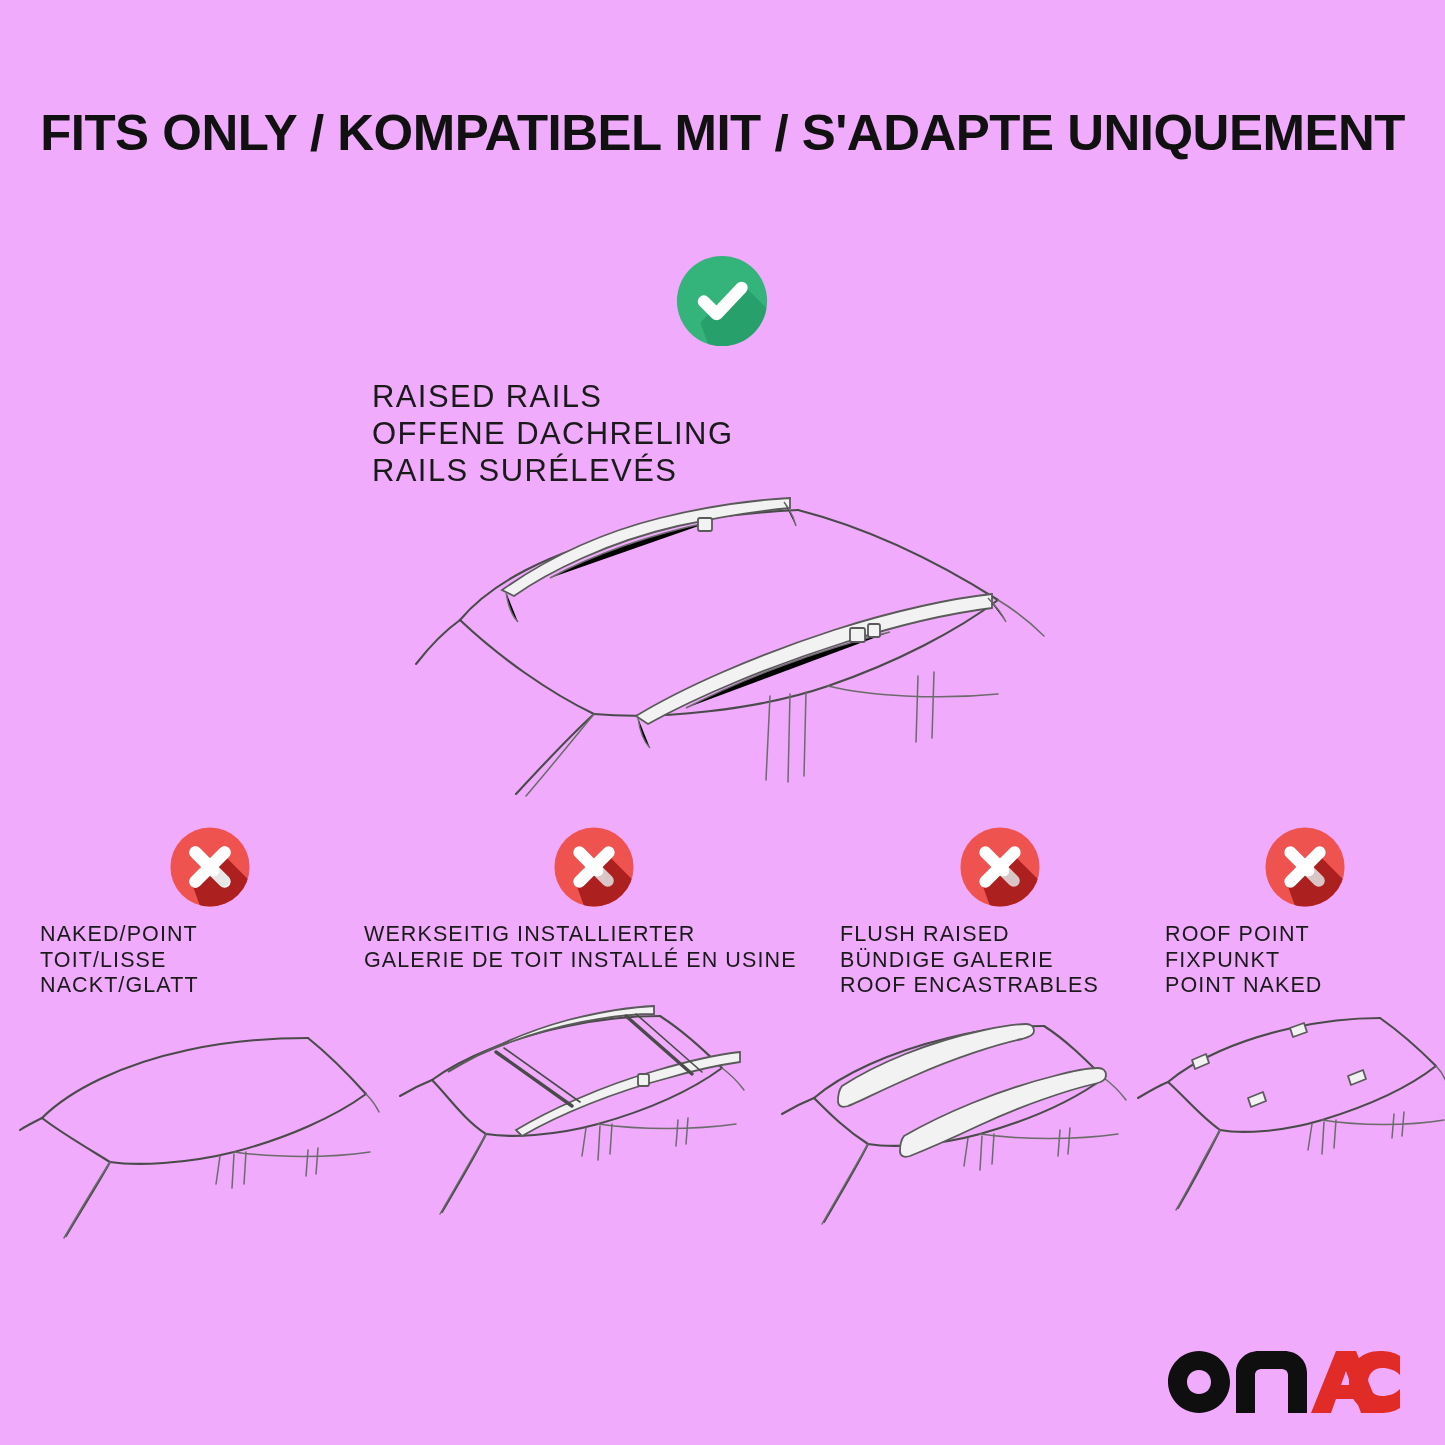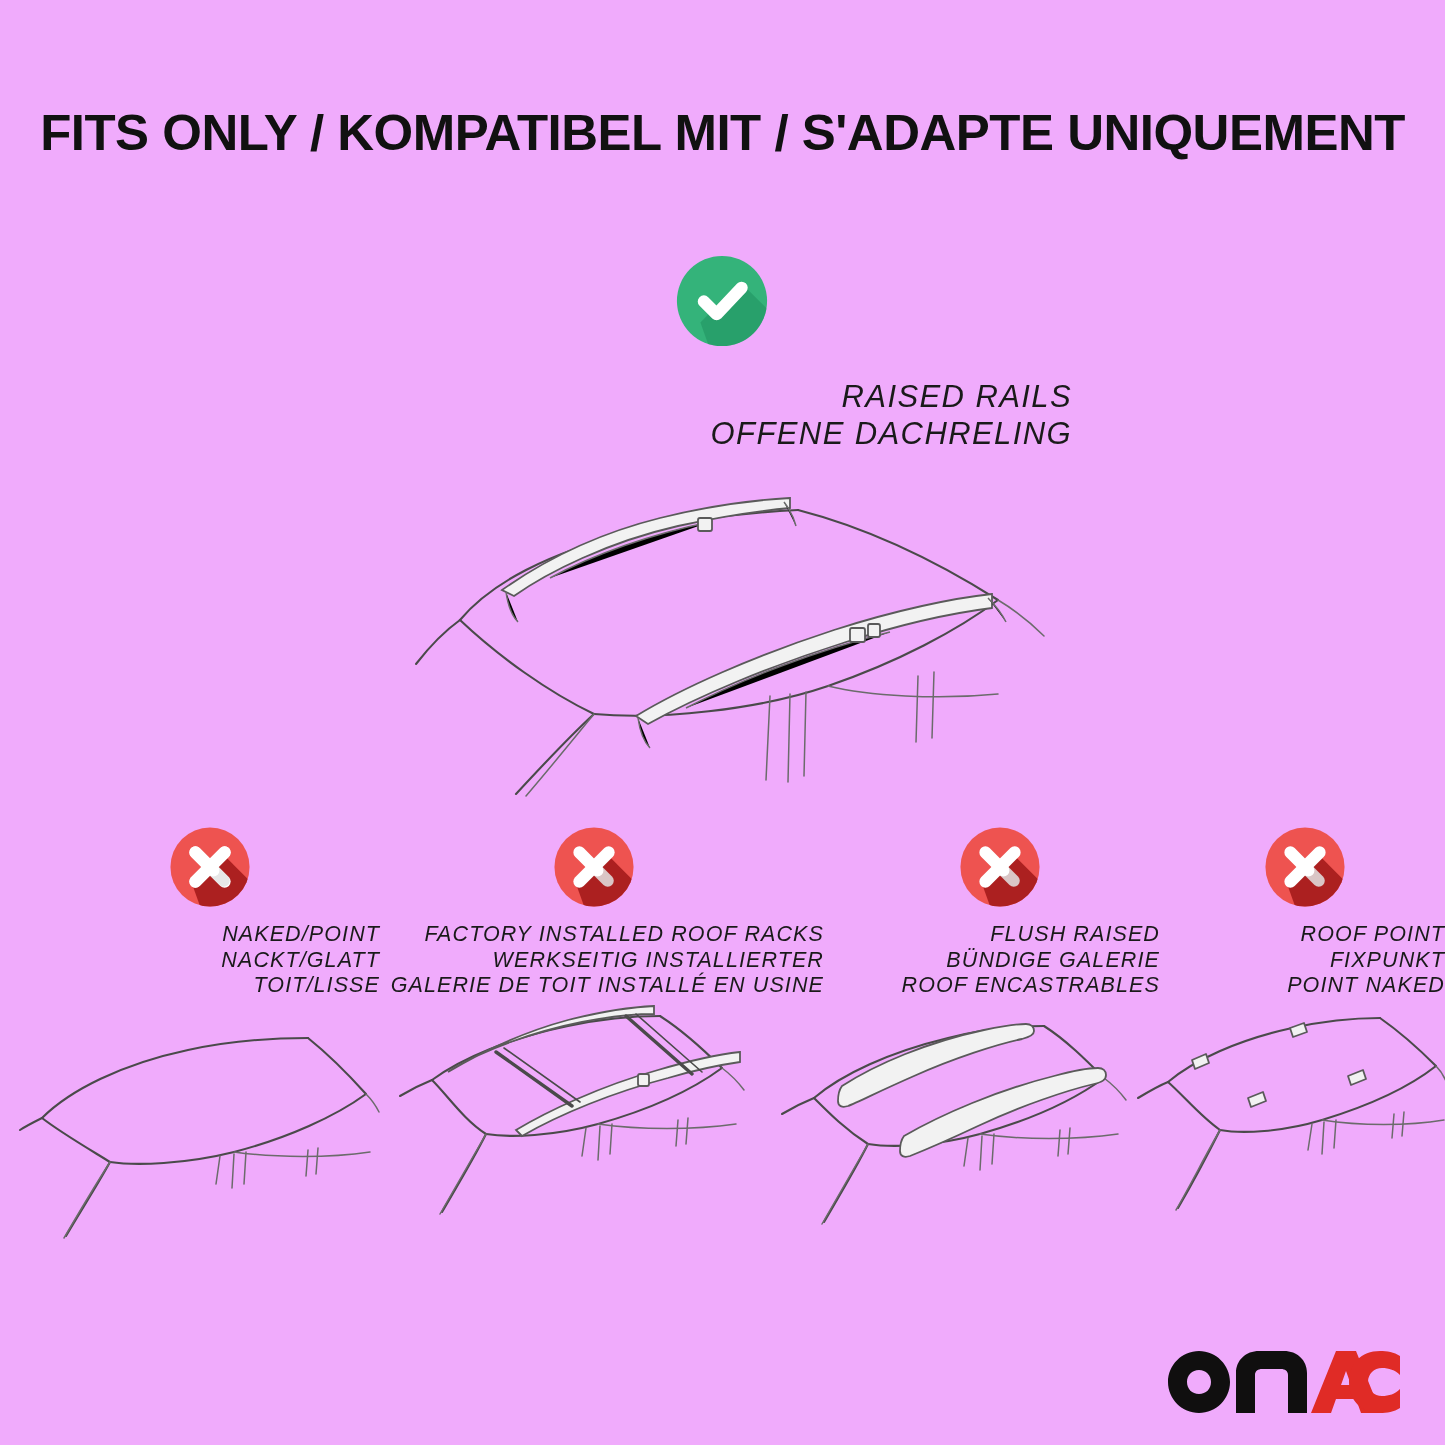--- a/index.html
+++ b/index.html
@@ -28,22 +28,21 @@
     font-size: 50px;
     letter-spacing: -0.5px;
     color: #111111;
     white-space: nowrap;
     transform: scaleX(1.02);
   }
 
   
   .option {
     position: absolute;
-    text-align: right;
-    font-style: italic;
+    text-align: left;
   }
   .opt-label {
     font-family: "Liberation Sans", sans-serif;
     font-weight: 400;
     color: #1a1a1a;
     letter-spacing: 1.4px;
     white-space: nowrap;
   }
 
   
@@ -127,20 +126,21 @@
         <g clip-path="url(#clipGreen)">
           <path d="M68.5 30.5 L100 62 L100 100 L38 100 L28 72 Z" fill="#1f8f5f" opacity="0.55"></path>
         </g>
         <path d="M31.5 50.5 L44.5 63.5 L70 36.5" fill="none" stroke="#ffffff" stroke-width="12.5" stroke-linecap="round" stroke-linejoin="round"></path>
       </svg>
     </div>
     <div class="badge-gap-hero"></div>
 
     <div class="opt-label">RAISED RAILS</div>
     <div class="opt-label">OFFENE DACHRELING</div>
+    <div class="opt-label">RAILS SURÉLEVÉS</div>
   </div>
 
   <svg id="hero-art" viewBox="0 0 650 320">
     <g class="lines">
 
       <path d="M62 140 C 92 104, 150 72, 236 52 C 300 37, 360 32, 400 30"></path>
       <path d="M400 30 C 470 48, 540 82, 600 120"></path>
       <path d="M600 120 C 560 150, 500 182, 430 206"></path>
       <path d="M430 206 C 360 230, 260 240, 196 234"></path>
       <path d="M196 234 C 150 212, 100 176, 62 140"></path>
@@ -199,22 +199,22 @@
       <g stroke="#e3e3e3" stroke-width="14" stroke-linecap="round" opacity="0.85">
         <line x1="52" y1="52" x2="66" y2="66"></line>
       </g>
       <g stroke="#ffffff" stroke-width="14" stroke-linecap="round">
         <line x1="33" y1="33" x2="54" y2="54"></line>
         <line x1="67" y1="33" x2="33" y2="67"></line>
       </g>
     </svg>
     <div class="badge-gap-col"></div>
     <div class="opt-label">NAKED/POINT</div>
+    <div class="opt-label">TOIT/LISSE</div>
     <div class="opt-label">NACKT/GLATT</div>
-    <div class="opt-label">TOIT/LISSE</div>
   </div>
 
   <svg class="col-art" id="art0" viewBox="0 0 362 230">
     <g class="lines">
       <path d="M24 106 C 52 78, 104 52, 170 38 C 216 28, 262 26, 290 26"></path>
       <path d="M290 26 C 310 42, 330 62, 348 82"></path>
       <path d="M348 82 C 318 104, 270 126, 216 140"></path>
       <path d="M216 140 C 168 152, 118 154, 92 150"></path>
       <path d="M92 150 C 66 134, 42 120, 24 106"></path>
       <path d="M24 106 C 16 110, 8 114, 2 118"></path>
@@ -243,21 +243,20 @@
       </g>
       <g stroke="#e3e3e3" stroke-width="14" stroke-linecap="round" opacity="0.85">
         <line x1="52" y1="52" x2="66" y2="66"></line>
       </g>
       <g stroke="#ffffff" stroke-width="14" stroke-linecap="round">
         <line x1="33" y1="33" x2="54" y2="54"></line>
         <line x1="67" y1="33" x2="33" y2="67"></line>
       </g>
     </svg>
     <div class="badge-gap-col"></div>
-    <div class="opt-label">FACTORY INSTALLED ROOF RACKS</div>
     <div class="opt-label">WERKSEITIG INSTALLIERTER</div>
     <div class="opt-label">GALERIE DE TOIT INSTALLÉ EN USINE</div>
   </div>
 
   <svg class="col-art" id="art1" viewBox="0 0 370 230">
     <g class="lines">
 
       <path d="M40 78 C 70 56, 118 36, 176 24 C 214 16, 248 14, 268 14"></path>
       <path d="M268 14 C 290 28, 312 48, 330 66"></path>
       <path d="M330 66 C 300 88, 256 108, 206 122"></path>

